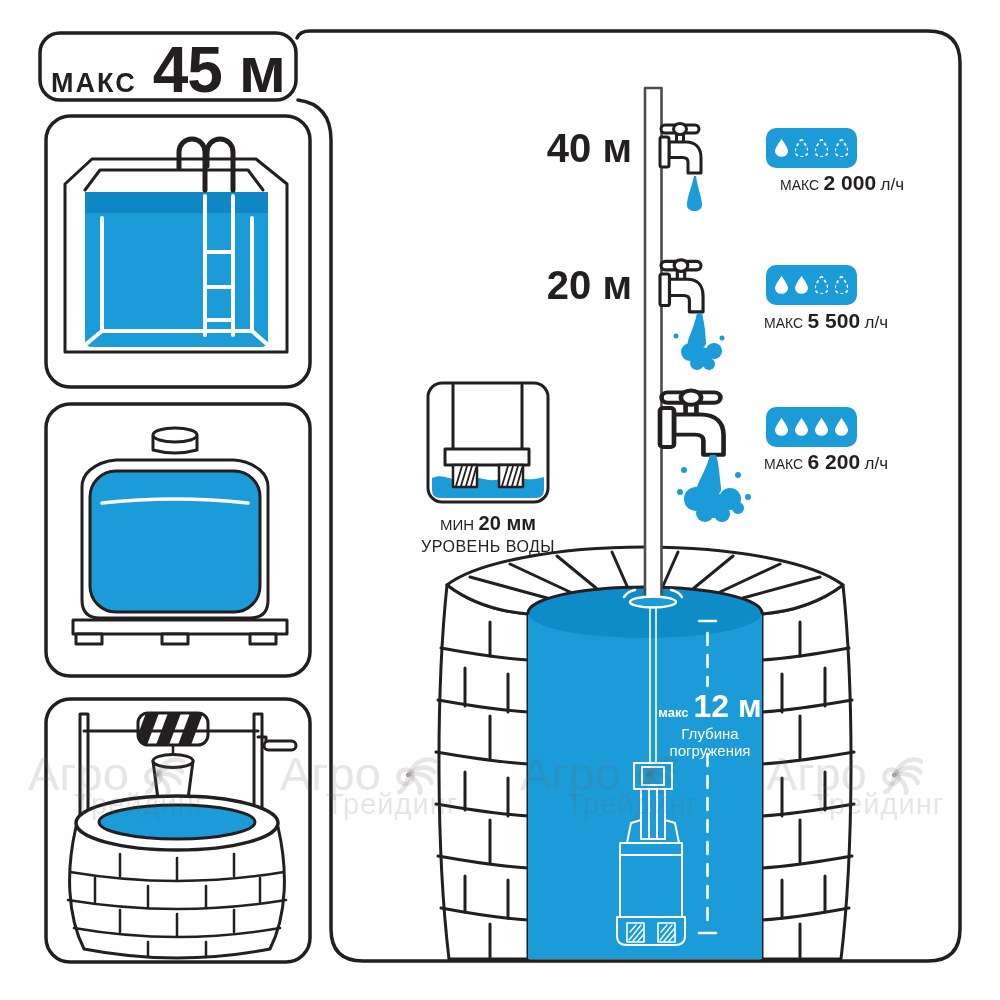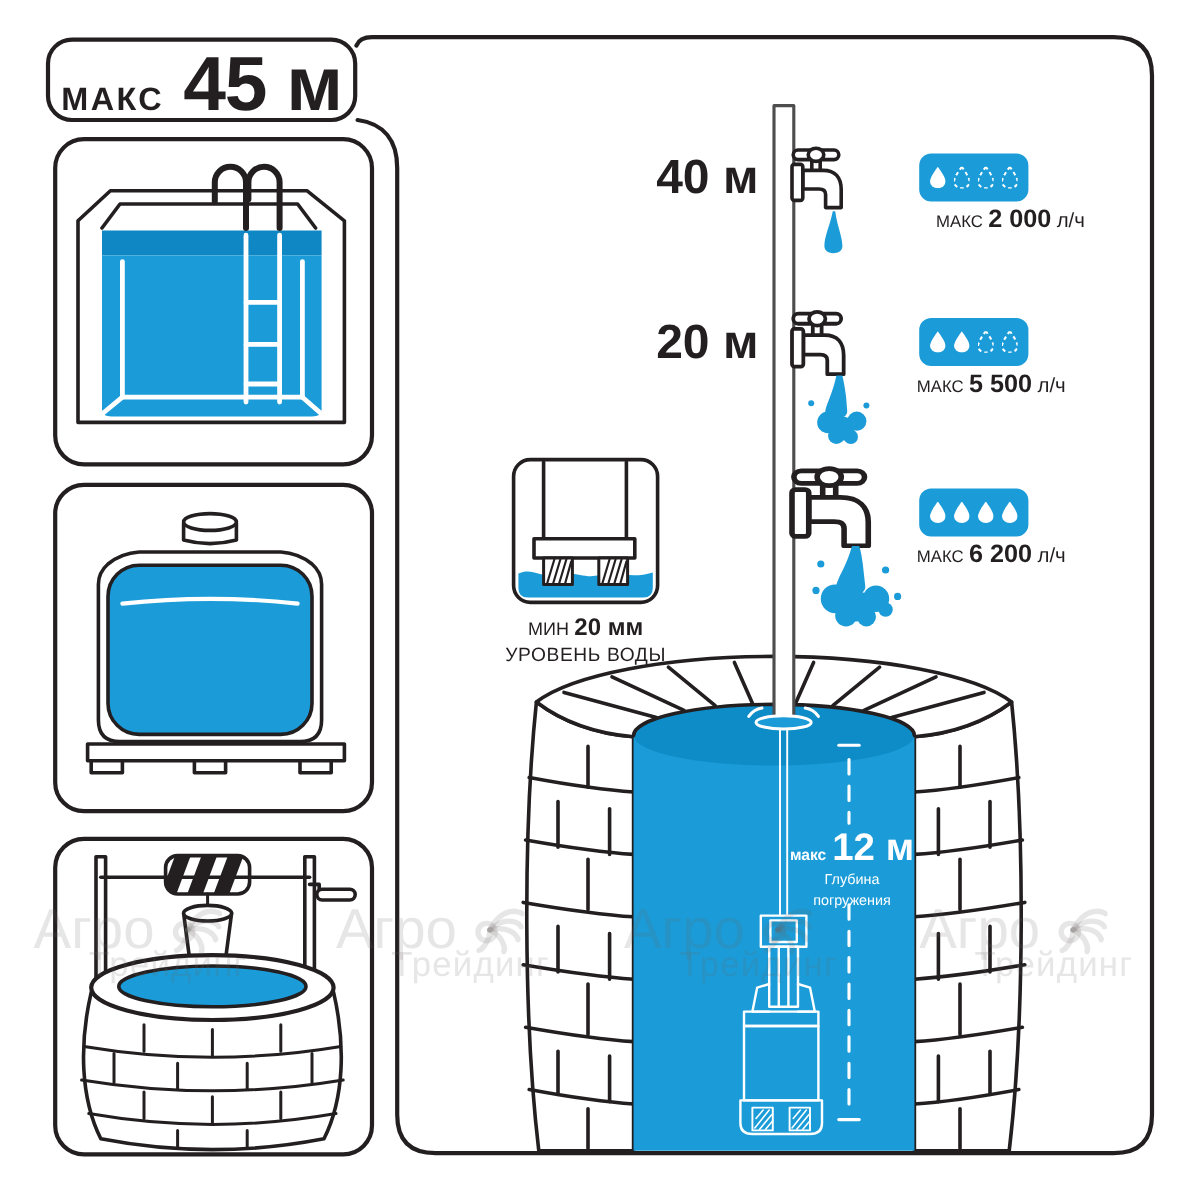--- a/index.html
+++ b/index.html
@@ -38,21 +38,21 @@
   .minlevel .l1{white-space:nowrap;}
   .minlevel .ml{font-size:15px;font-weight:500;}
   .minlevel .mv{font-size:20px;font-weight:700;}
   .minlevel .l2{font-size:16px;font-weight:400;letter-spacing:0.5px;margin-top:3px;white-space:nowrap;}
 
   
   .immersion{left:640px;top:688px;width:140px;text-align:center;color:#fff;}
   .immersion .l1{display:flex;align-items:baseline;justify-content:center;gap:5px;}
   .immersion .il{font-size:13px;font-weight:600;}
   .immersion .iv{font-size:32px;font-weight:700;}
-  .immersion .cap{font-size:12px;font-weight:500;line-height:17px;}
+  .immersion .cap{font-size:15px;font-weight:500;line-height:17px;}
 
   
   .wm{top:750px;color:rgba(105,100,97,0.16);z-index:6;pointer-events:none;}
   .wm.w1{left:28px;} .wm.w2{left:280px;} .wm.w3{left:520px;} .wm.w4{left:766px;}
   .wm-row{display:flex;align-items:center;gap:2px;font-size:47px;font-weight:400;line-height:47px;}
   .wm-line2{font-size:29px;font-weight:400;letter-spacing:1px;margin:-9px 0 0 46px;}
 </style>
 </head>
 <body>
 

